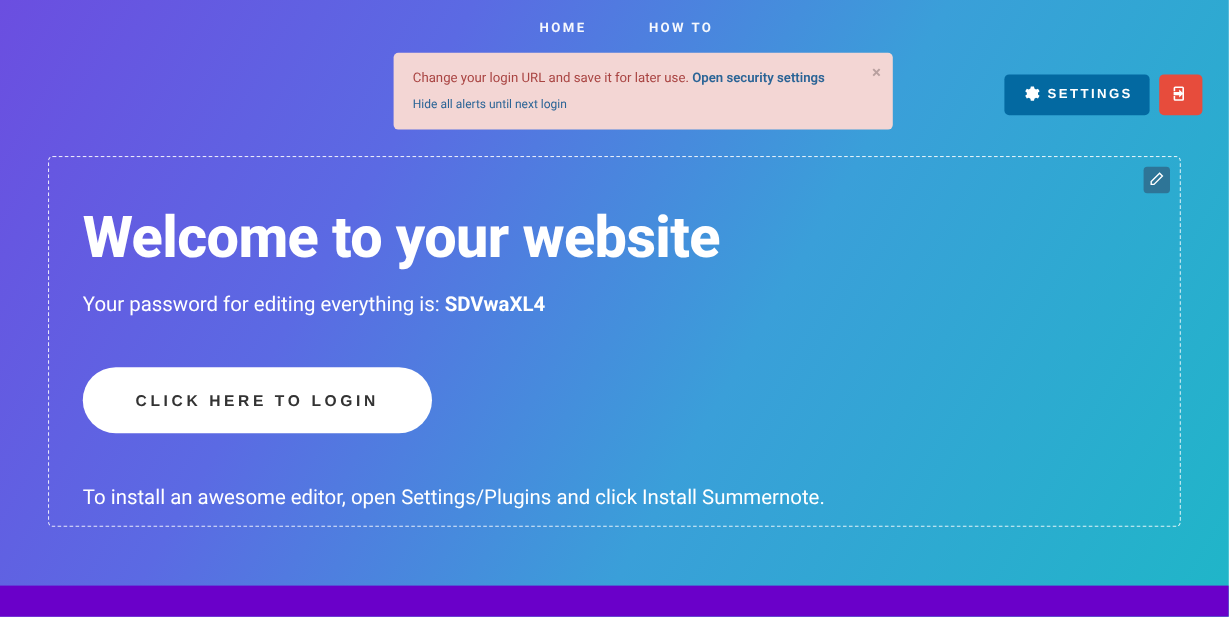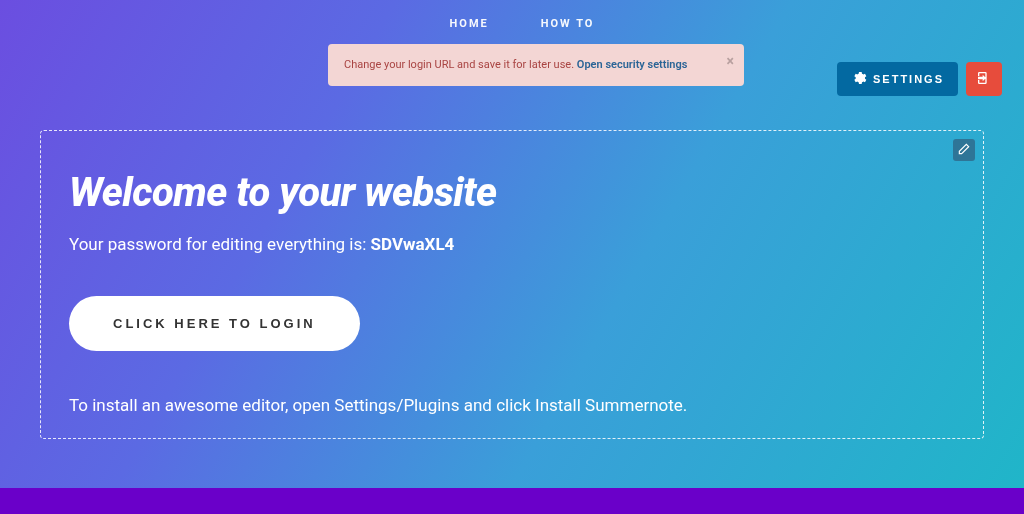--- a/index.html
+++ b/index.html
@@ -43,21 +43,21 @@
       position:absolute; top:130px; left:40px; right:40px; bottom:75px;
       border:1.5px dashed rgba(255,255,255,.85); border-radius:4px;
       padding:24px 28px;
     }
     .edit-badge {
       position:absolute; top:8px; right:8px; width:22px; height:22px;
       background:#2e7597; border-radius:3px; display:flex;
       align-items:center; justify-content:center; cursor:pointer;
     }
     .edit-badge svg { width:14px; height:14px; fill:none; stroke:#fff; stroke-width:2; }
-    h1 { color:#fff; font-size:40px; font-weight:800; margin:14px 0 18px; letter-spacing:-.5px;font-style:italic; }
+    h1 { color:#fff; font-size:48px; font-weight:800; margin:14px 0 18px; letter-spacing:-.5px; }
     .pwd-line { color:#fff; font-size:17px; margin-bottom:42px; }
     .pwd-line b { font-weight:700;text-align:right; }
     .login-btn {
       background:#fff; color:#333; border:none; border-radius:36px;
       padding:20px 44px; font-size:13px; letter-spacing:3px; font-weight:700;
       cursor:pointer; margin-bottom:44px;
     }
     .tip { color:#fff; font-size:17px; }
     .footer { position:absolute; bottom:0; left:0; right:0; height:26px; background:#6a00c9; }
   </style>
@@ -67,20 +67,21 @@
 <div class="nav">
   <a href="#">HOME</a>
   <a href="#">HOW TO</a>
 </div>
 
 <div class="alert">
   <div class="line1">
     <span>Change your login URL and save it for later use.</span>
     <span class="link">Open security settings</span>
   </div>
+  <div class="hide-alerts">Hide all alerts until next login</div>
   <div class="close">×</div>
 </div>
 
 <div class="topbar">
   <button class="btn-settings">
     <span>
       <svg viewBox="0 0 24 24">
           <path d="M12 8a4 4 0 100 8 4 4 0 000-8zm9 4a7 7 0 00-.1-1.2l2.1-1.6-2-3.4-2.5 1a7 7 0 00-2-1.2L16 3h-4l-.5 2.6a7 7 0 00-2 1.2l-2.5-1-2 3.4 2.1 1.6A7 7 0 007 12c0 .4 0 .8.1 1.2L5 14.8l2 3.4 2.5-1c.6.5 1.3.9 2 1.2L12 21h4l.5-2.6c.7-.3 1.4-.7 2-1.2l2.5 1 2-3.4-2.1-1.6c.1-.4.1-.8.1-1.2z"></path>
         </svg>
     </span>

